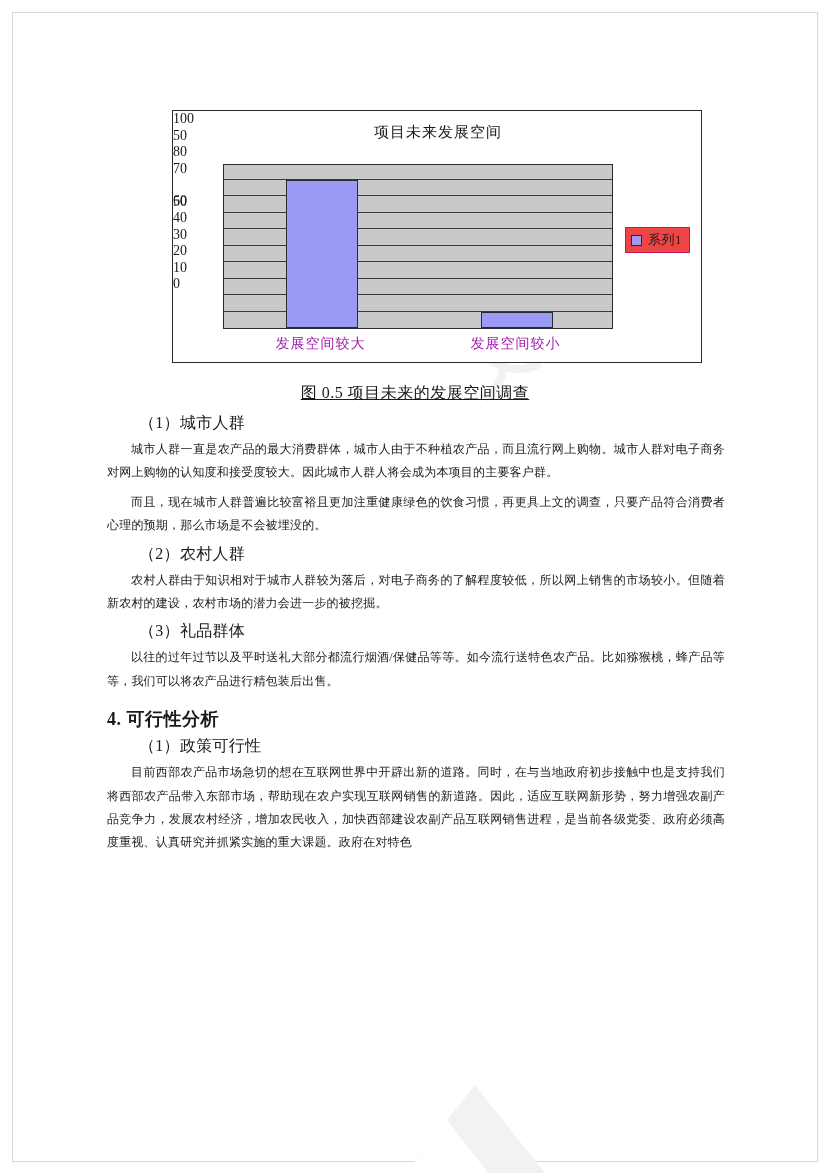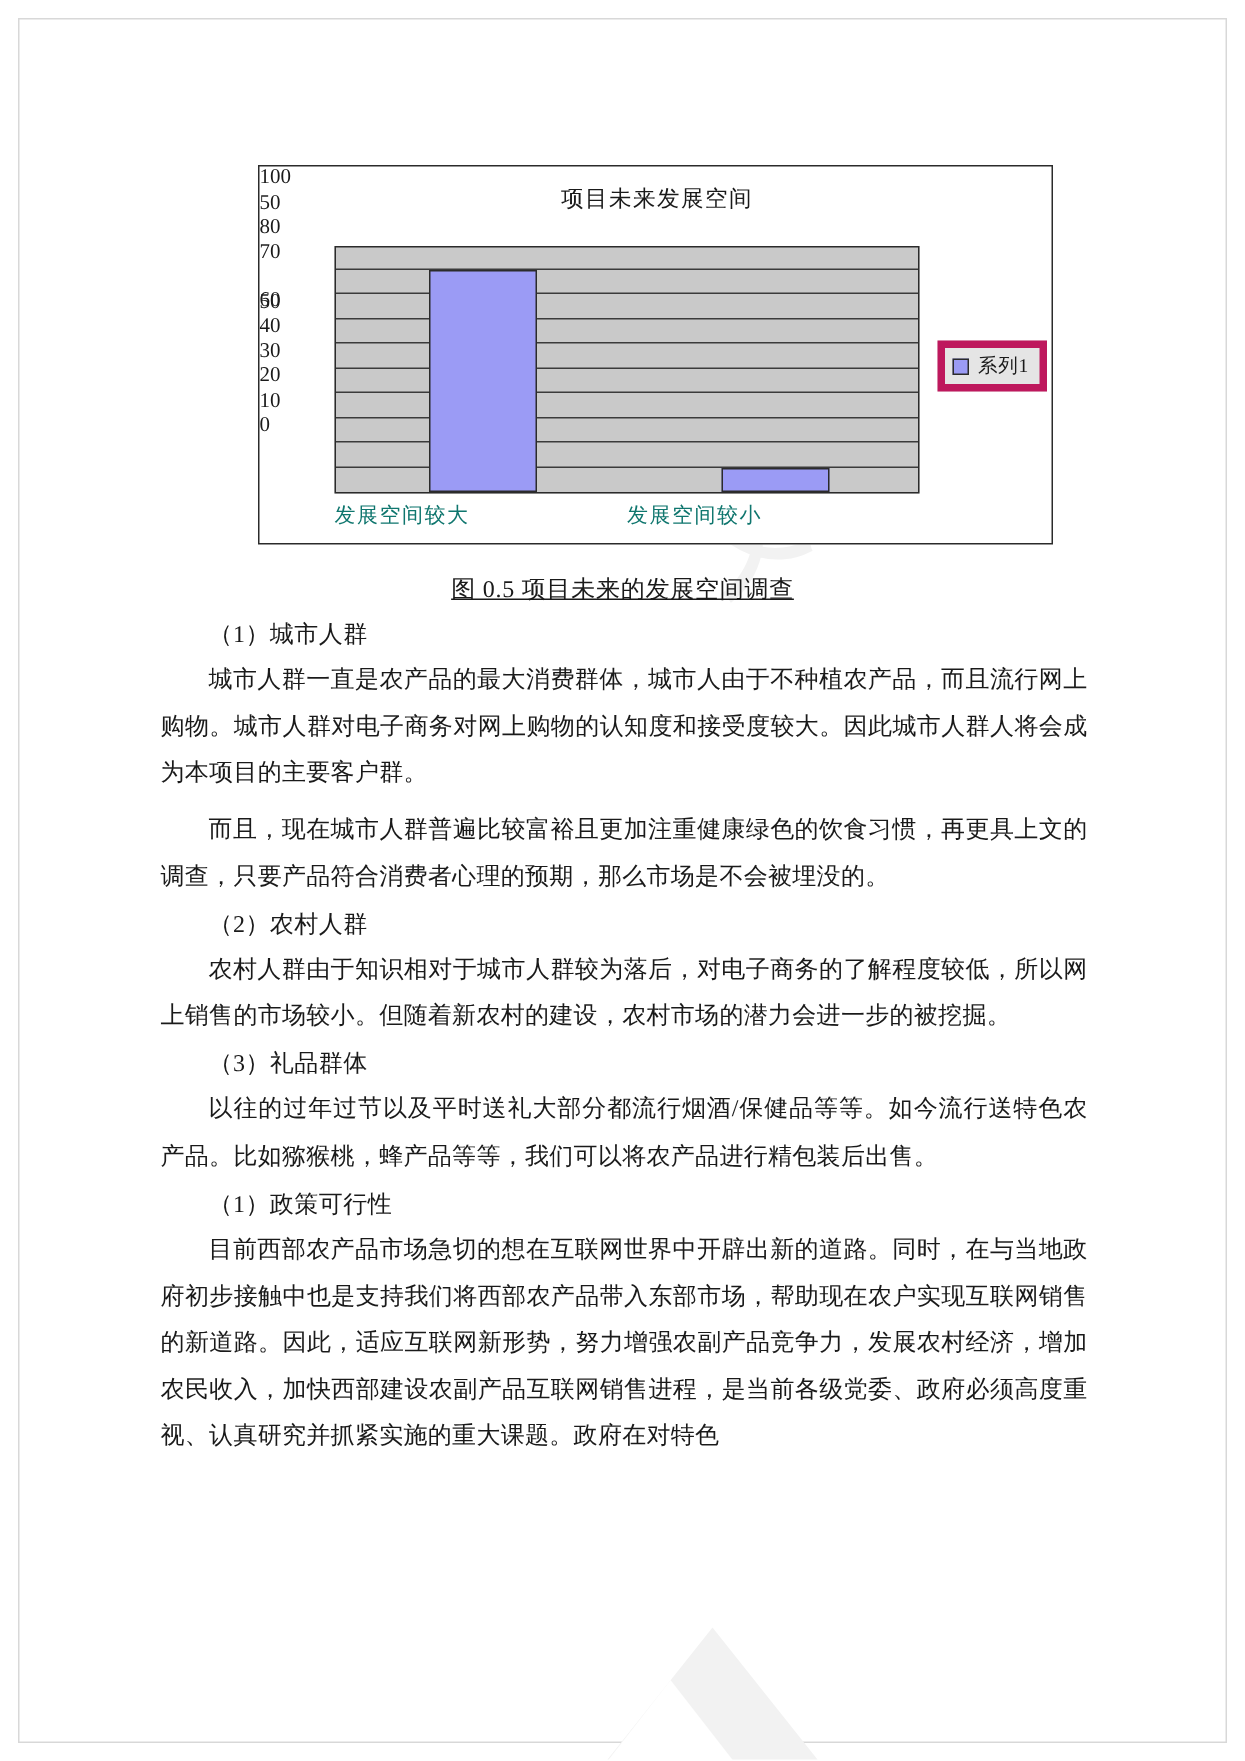--- a/index.html
+++ b/index.html
@@ -137,30 +137,30 @@
     text-align: left;
     font-size: 14px;
   }
 
   
   .x-label {
     position: absolute;
     top: 224px;
     font-size: 14px;
     letter-spacing: 1px;
-    text-align: left;
-    color: #0f766e;
+    text-align: center;
+    color: #a21caf;
   }
 
   
   .legend {
     position: absolute;
     left: 452px; top: 116px;
-    border: 5px solid #be185d;
-    background: #e5e5e5;
+    border: 1px solid #be185d;
+    background: #ef4444;
     padding: 3px 7px 3px 5px;
     display: flex;
     align-items: center;
     gap: 6px;
   }
   .legend-swatch {
     width: 11px; height: 11px;
     background: #9b9bf5;
     border: 1px solid #2b2b2b;
     box-sizing: border-box;
@@ -200,21 +200,21 @@
     margin-top: 14px;
   }
   p.sub {
     margin: 5px 0 4px 0;
     font-size: 16px;
     text-indent: 2em;
     letter-spacing: 0.3px;
   }
   p.para {
     margin: 4px 0 6px 0;
-    font-size: 16px;
+    font-size: 12px;
     line-height: 1.95;
     text-indent: 2em;
     text-align: justify;
     text-justify: inter-ideograph;
     letter-spacing: 0.2px;
   }
 </style>
 </head>
 <body>
 
@@ -279,19 +279,20 @@
     <p class="sub">（1）城市人群</p>
     <p class="para">城市人群一直是农产品的最大消费群体，城市人由于不种植农产品，而且流行网上购物。城市人群对电子商务对网上购物的认知度和接受度较大。因此城市人群人将会成为本项目的主要客户群。</p>
     <p class="para">而且，现在城市人群普遍比较富裕且更加注重健康绿色的饮食习惯，再更具上文的调查，只要产品符合消费者心理的预期，那么市场是不会被埋没的。</p>
 
     <p class="sub">（2）农村人群</p>
     <p class="para">农村人群由于知识相对于城市人群较为落后，对电子商务的了解程度较低，所以网上销售的市场较小。但随着新农村的建设，农村市场的潜力会进一步的被挖掘。</p>
 
     <p class="sub">（3）礼品群体</p>
     <p class="para">以往的过年过节以及平时送礼大部分都流行烟酒/保健品等等。如今流行送特色农产品。比如猕猴桃，蜂产品等等，我们可以将农产品进行精包装后出售。</p>
 
+    <h2 class="heading second">4. 可行性分析</h2>
 
     <p class="sub">（1）政策可行性</p>
     <p class="para">目前西部农产品市场急切的想在互联网世界中开辟出新的道路。同时，在与当地政府初步接触中也是支持我们将西部农产品带入东部市场，帮助现在农户实现互联网销售的新道路。因此，适应互联网新形势，努力增强农副产品竞争力，发展农村经济，增加农民收入，加快西部建设农副产品互联网销售进程，是当前各级党委、政府必须高度重视、认真研究并抓紧实施的重大课题。政府在对特色</p>
 
   </div>
 
 </div>
 
 </body></html>

